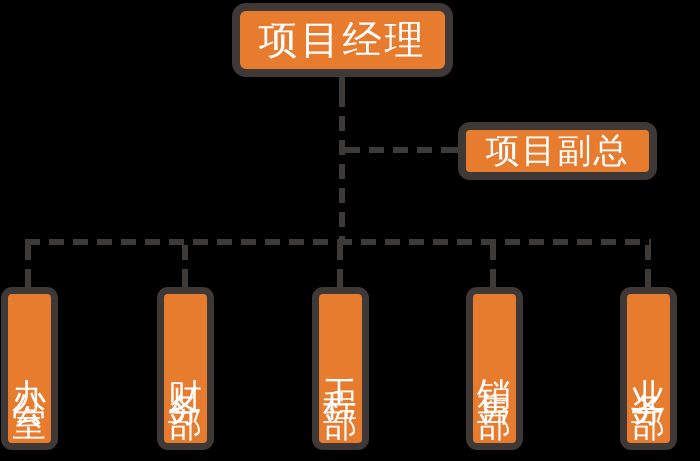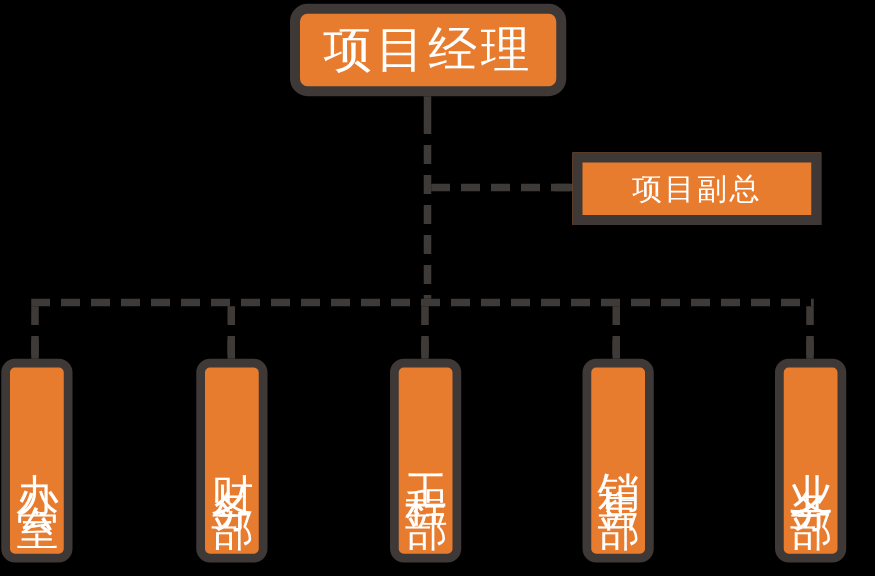--- a/index.html
+++ b/index.html
@@ -30,22 +30,22 @@
   .node-root {
     left: 232px; top: 3px;
     width: 221px; height: 74px;
     border-radius: 14px;
     font-size: 39px;
     letter-spacing: 3px;
   }
   .node-deputy {
     left: 458px; top: 122px;
     width: 199px; height: 58px;
-    border-radius: 0;
-    font-size: 24px;
+    border-radius: 12px;
+    font-size: 34px;
     letter-spacing: 2px;
   }
   .node-dept {
     top: 287px;
     width: 57px; height: 163px;
     border-radius: 11px;
     border-width: 7px;
     font-size: 34px;
   }
   .node-dept .vtext {

